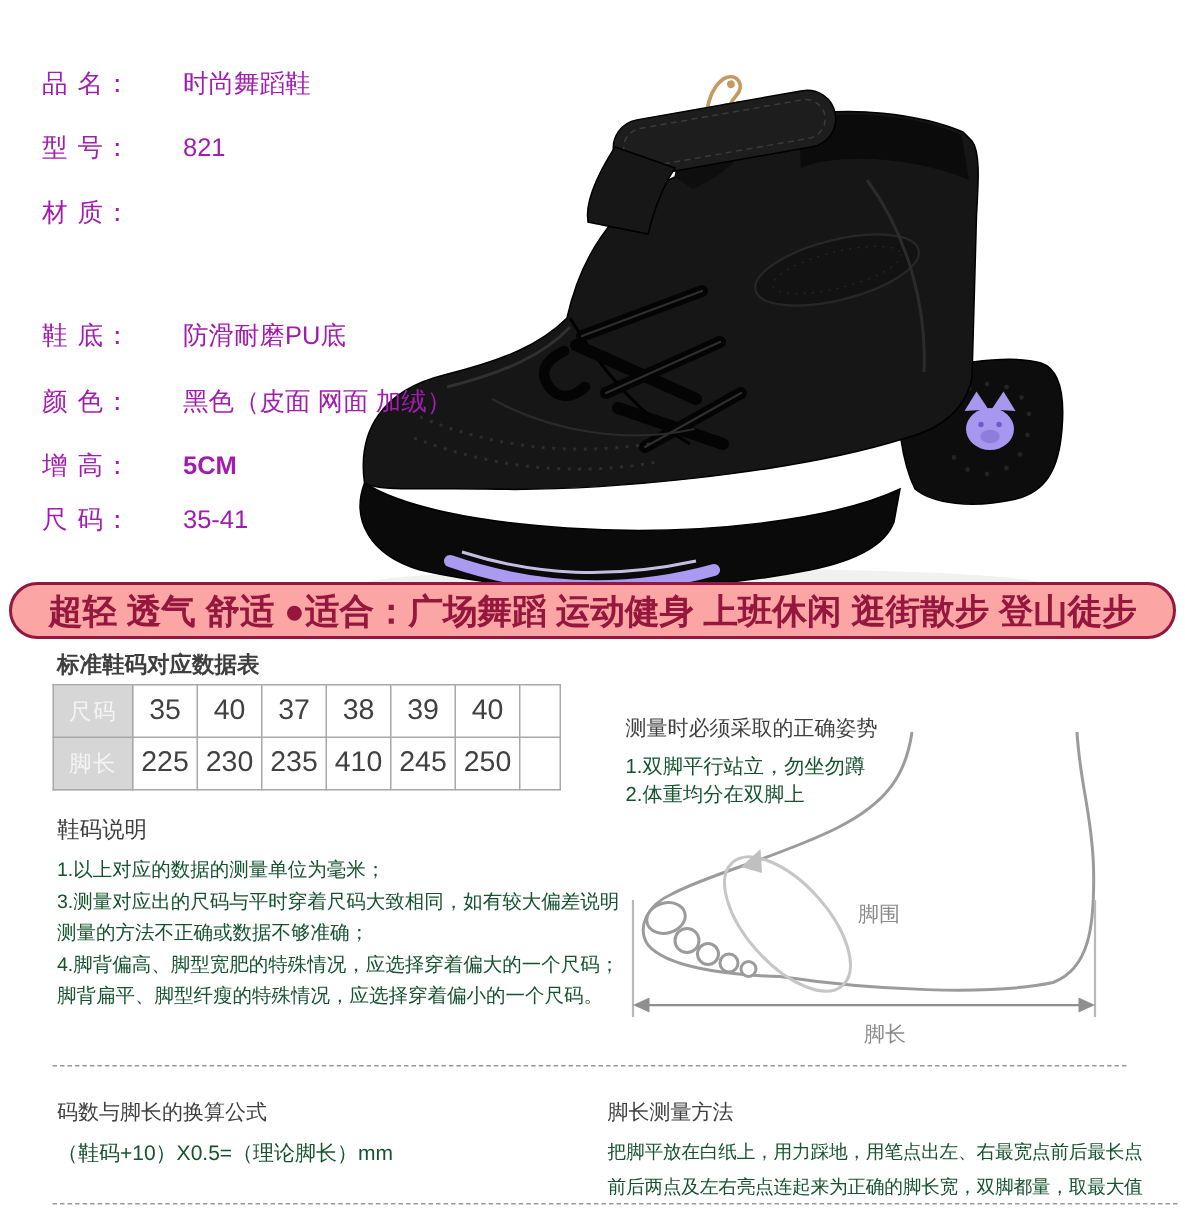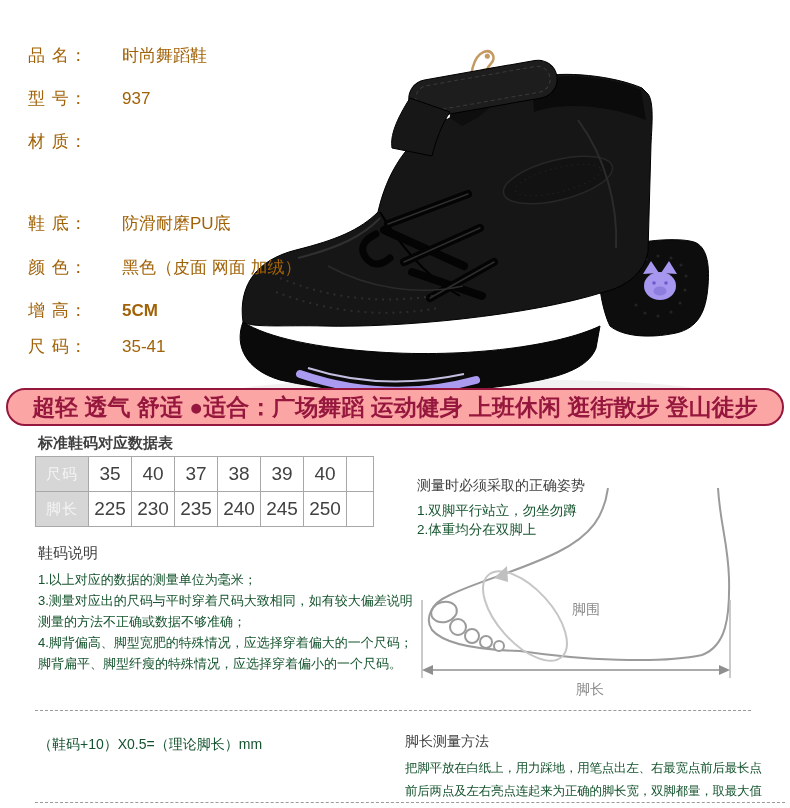--- a/index.html
+++ b/index.html
@@ -1,21 +1,21 @@
 <!DOCTYPE html>
 <html><head>
 <meta charset="utf-8">
 <style>
   html,body{margin:0;padding:0;background:#fff;}
   body{font-family:"Liberation Sans","DejaVu Sans",sans-serif;color:#3a3a3a;}
   .page{position:relative;width:790px;height:808px;background:#fff;overflow:hidden;}
   .abs{position:absolute;}
 
   
-  .spec-row{position:absolute;left:28px;white-space:nowrap;font-size:17px;color:#a16207;}
+  .spec-row{position:absolute;left:28px;white-space:nowrap;font-size:17px;color:#a21caf;}
   .spec-label{display:inline-block;width:78px;letter-spacing:1px;}
   .spec-value{margin-left:16px;}
 
   
   .banner{position:absolute;left:6px;top:388px;width:774px;height:34px;
     border:2px solid #96173d;border-radius:20px;display:flex;align-items:center;justify-content:center;
     font-size:23px;font-weight:bold;color:#96173d;white-space:nowrap;background:#fca5a5;}
 
   
   .tbl-title{position:absolute;left:38px;top:434px;font-size:15px;font-weight:bold;color:#3f3f3f;}
@@ -122,21 +122,21 @@
       <path d="M52,250 C100,270 150,276 205,268"></path>
       <path d="M48,264 C100,284 155,290 210,280"></path>
     </g>
     <path d="M70,230 C110,220 135,208 152,190" fill="none" stroke="#303030" stroke-width="2"></path>
 
     <path d="M80,340 C130,356 180,358 236,346" fill="none" stroke="#d8d2f8" stroke-width="2" opacity="0.9"></path>
     <path d="M72,346 C130,366 190,368 248,352" fill="none" stroke="#ab9bf0" stroke-width="8" stroke-linecap="round"></path>
   </svg>
 
   <div class="spec-row" style="top:44px;"><span class="spec-label">品 名：</span><span class="spec-value">时尚舞蹈鞋</span></div>
-  <div class="spec-row" style="top:87px;"><span class="spec-label">型 号：</span><span class="spec-value">937</span></div>
+  <div class="spec-row" style="top:87px;"><span class="spec-label">型 号：</span><span class="spec-value">821</span></div>
   <div class="spec-row" style="top:130px;"><span class="spec-label">材 质：</span><span class="spec-value"></span></div>
   <div class="spec-row" style="top:212px;"><span class="spec-label">鞋 底：</span><span class="spec-value">防滑耐磨PU底</span></div>
   <div class="spec-row" style="top:256px;"><span class="spec-label">颜 色：</span><span class="spec-value">黑色（皮面 网面 加绒）</span></div>
   <div class="spec-row" style="top:299px;"><span class="spec-label">增 高：</span><span class="spec-value" style="font-weight:bold;">5CM</span></div>
   <div class="spec-row" style="top:335px;"><span class="spec-label">尺 码：</span><span class="spec-value">35-41</span></div>
 
   <div class="banner">
     <span>超轻 透气 舒适 ●适合：广场舞蹈 运动健身 上班休闲 逛街散步 登山徒步</span>
   </div>
 
@@ -151,21 +151,21 @@
       <td class="dc">38</td>
       <td class="dc">39</td>
       <td class="dc">40</td>
       <td class="ec"></td>
     </tr>
     <tr>
       <td class="hc">脚长</td>
       <td class="dc">225</td>
       <td class="dc">230</td>
       <td class="dc">235</td>
-      <td class="dc">240</td>
+      <td class="dc">410</td>
       <td class="dc">245</td>
       <td class="dc">250</td>
       <td class="ec"></td>
     </tr>
   </tbody>
     </table>
 
   <div class="notes">
     <div class="blk-title">鞋码说明</div>
     <div class="blk-line">1.以上对应的数据的测量单位为毫米；</div>
@@ -202,20 +202,21 @@
     <line x1="28" y1="182" x2="324" y2="182" stroke="#8f8f8f" stroke-width="1.5"></line>
     <path d="M22,182 L33,177 L33,187 Z" fill="#8f8f8f"></path>
     <path d="M330,182 L319,177 L319,187 Z" fill="#8f8f8f"></path>
     <text x="176" y="206" font-size="14" fill="#8a8a8a">脚长</text>
   </svg>
 
   <div class="dash" style="left:35px;top:710px;width:716px;"></div>
   <div class="dash" style="left:35px;top:802px;width:750px;"></div>
 
   <div class="formula">
+    <div class="blk-title" style="font-size:14px;">码数与脚长的换算公式</div>
     <div class="blk-line">（鞋码+10）X0.5=（理论脚长）mm</div>
   </div>
 
   <div class="method">
     <div class="blk-title" style="font-size:14px;">脚长测量方法</div>
     <div class="blk-line">把脚平放在白纸上，用力踩地，用笔点出左、右最宽点前后最长点</div>
     <div class="blk-line">前后两点及左右亮点连起来为正确的脚长宽，双脚都量，取最大值</div>
   </div>
 
 </div>

